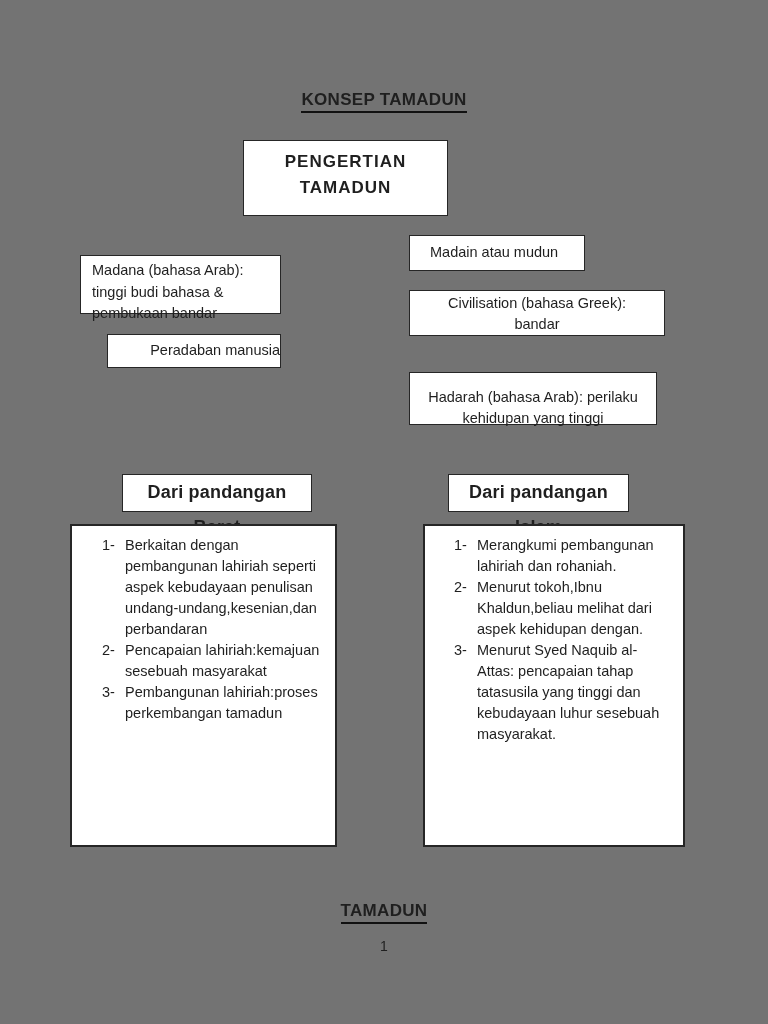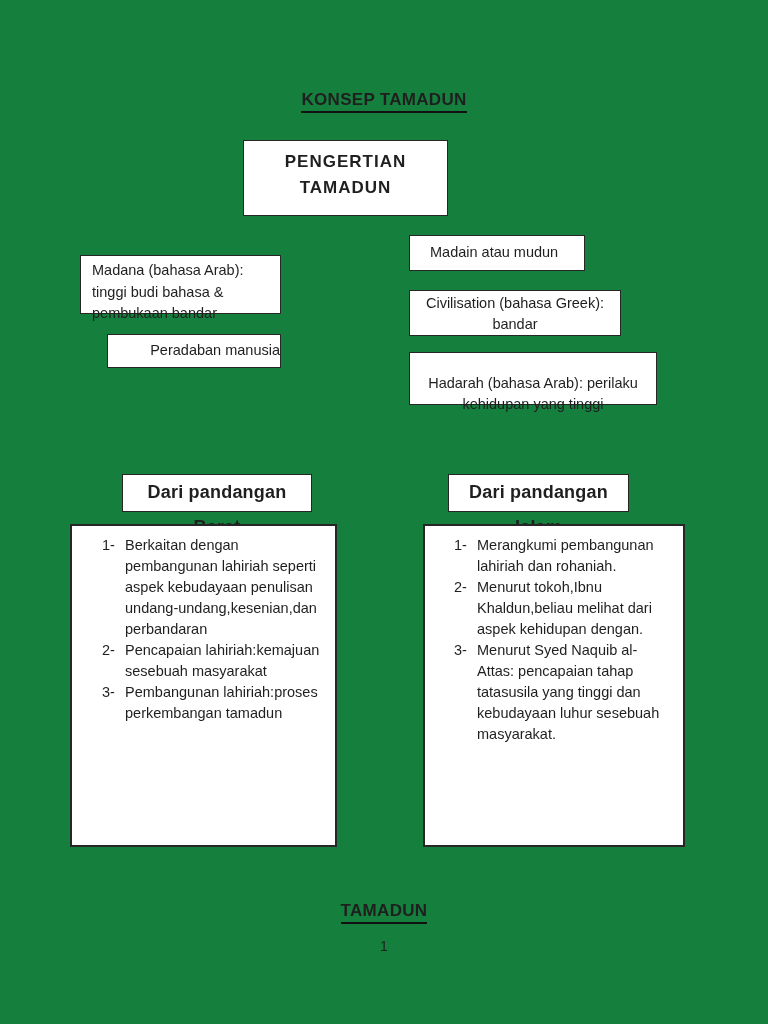--- a/index.html
+++ b/index.html
@@ -4,21 +4,21 @@
 <style>
   html, body {
     margin: 0;
     padding: 0;
     background: #ffffff;
   }
   .page {
     position: relative;
     width: 768px;
     height: 1024px;
-    background: #15803d;
+    background: #737373;
     font-family: "Liberation Sans", "DejaVu Sans", sans-serif;
     color: #1f1f1f;
     overflow: hidden;
   }
   .box {
     position: absolute;
     box-sizing: border-box;
     border: 1.6px solid #262626;
     background: #ffffff;
     font-size: 14.5px;
@@ -59,29 +59,29 @@
     left: 80px; top: 255px; width: 201px; height: 59px;
     padding: 4px 6px 0 11px;
     line-height: 21.5px;
   }
   .peradaban-box {
     left: 107px; top: 334px; width: 174px; height: 34px;
     text-align: right;
     line-height: 30px;
   }
   .civilisation-box {
-    left: 409px; top: 290px; width: 212px; height: 46px;
+    left: 409px; top: 290px; width: 256px; height: 46px;
     text-align: center;
     padding-top: 2px;
     line-height: 20.5px;
   }
   .hadarah-box {
-    left: 409px; top: 352px; width: 248px; height: 53px;
-    text-align: center;
-    padding-top: 20px;
+    left: 409px; top: 372px; width: 248px; height: 53px;
+    text-align: center;
+    padding-top: 14px;
     line-height: 21px;
   }
   .view-header {
     height: 38px;
     text-align: center;
     font-weight: bold;
     font-size: 18px;
     line-height: 35px;
     letter-spacing: 0.2px;
   }

